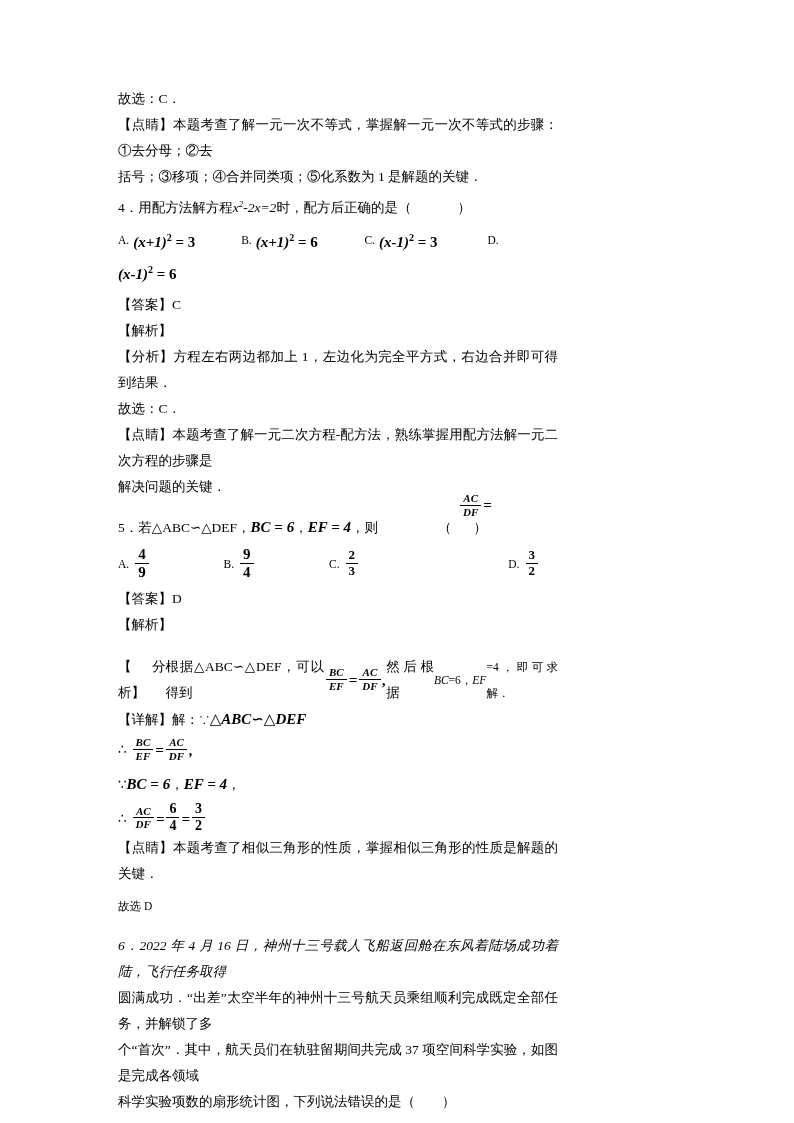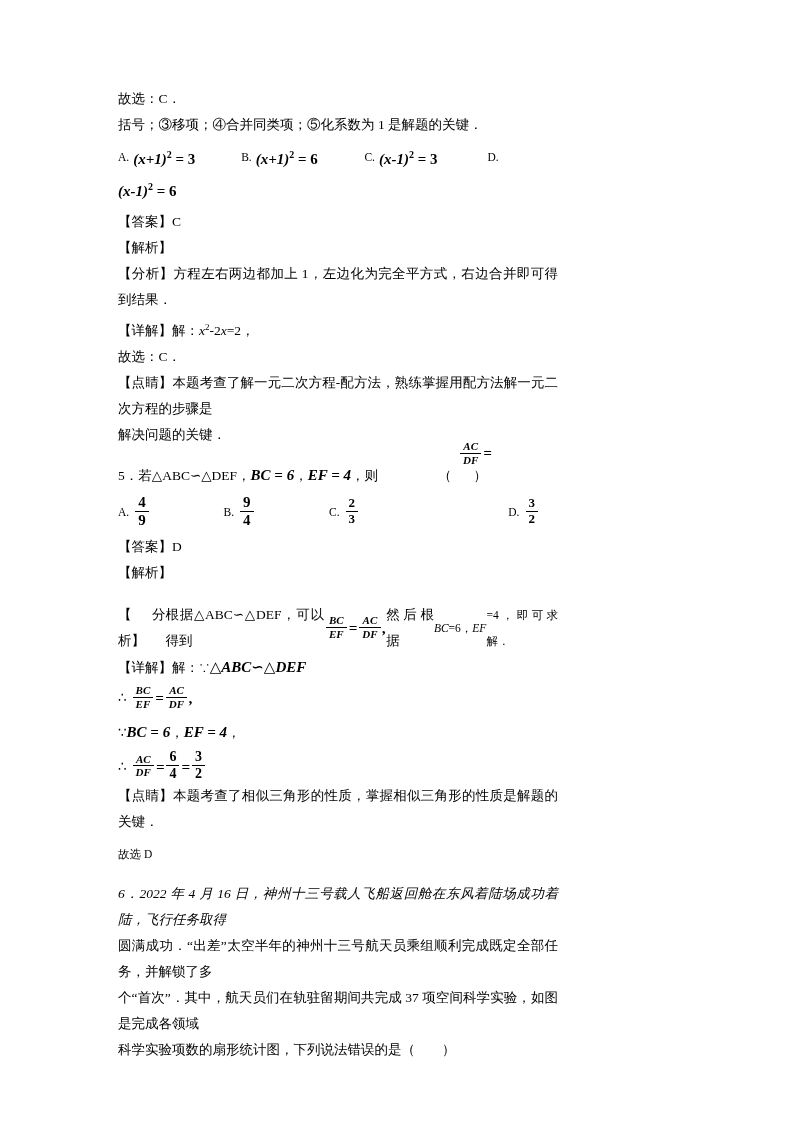--- a/index.html
+++ b/index.html
@@ -100,23 +100,29 @@
 </head>
 <body>
 
 <div class="page">
 
   <div class="line blk">
     <span>故选：C．</span>
   </div>
 
   <div class="line blk">
+    <span>【点睛】</span><span>本题考查了解一元一次不等式，掌握解一元一次不等式的步骤：①去分母；②去</span>
+  </div>
+  <div class="line blk">
     <span>括号；③移项；④合并同类项；⑤化系数为 1 是解题的关键．</span>
   </div>
 
+  <div class="line blk">
+    <span>4．</span><span>用配方法解方程</span><span class="mi nowrap"><span class="mi">x</span><span class="sup">2</span><span>-2</span><span class="mi">x</span><span>=2</span></span><span>时，配方后正确的是（</span><span style="display:inline-block;width:46px"></span><span>）</span>
+  </div>
 
   <div class="opts q4opts" style="margin-top:4px;">
     <div>
       <span class="opt-label">A.</span>
       <span class="paren-pow"><span>(x+1)</span><span class="powsup">2</span> <span style="font-style:normal">= 3</span></span>
     </div>
     <div>
       <span class="opt-label">B.</span>
       <span class="paren-pow"><span>(x+1)</span><span class="powsup">2</span> <span style="font-style:normal">= 6</span></span>
     </div>
@@ -133,23 +139,20 @@
   </div>
 
   <div class="line blk" style="margin-top:4px;">
     <span>【答案】</span><span>C</span>
   </div>
   <div class="line blk">
     <span>【解析】</span>
   </div>
   <div class="line blk">
     <span>【分析】</span><span>方程左右两边都加上 1，左边化为完全平方式，右边合并即可得到结果．</span>
-  </div>
-  <div class="line blk">
-    <span>【详解】</span><span>解：</span><span class="nowrap"><span class="mi">x</span><span class="sup">2</span><span>-2</span><span class="mi">x</span><span>=2，</span></span>
   </div>
   <div class="line blk">
     <span>故选：C．</span>
   </div>
   <div class="line blk">
     <span>【点睛】</span><span>本题考查了解一元二次方程-配方法，熟练掌握用配方法解一元二次方程的步骤是</span>
   </div>
   <div class="line blk">
     <span>解决问题的关键．</span>
   </div>

